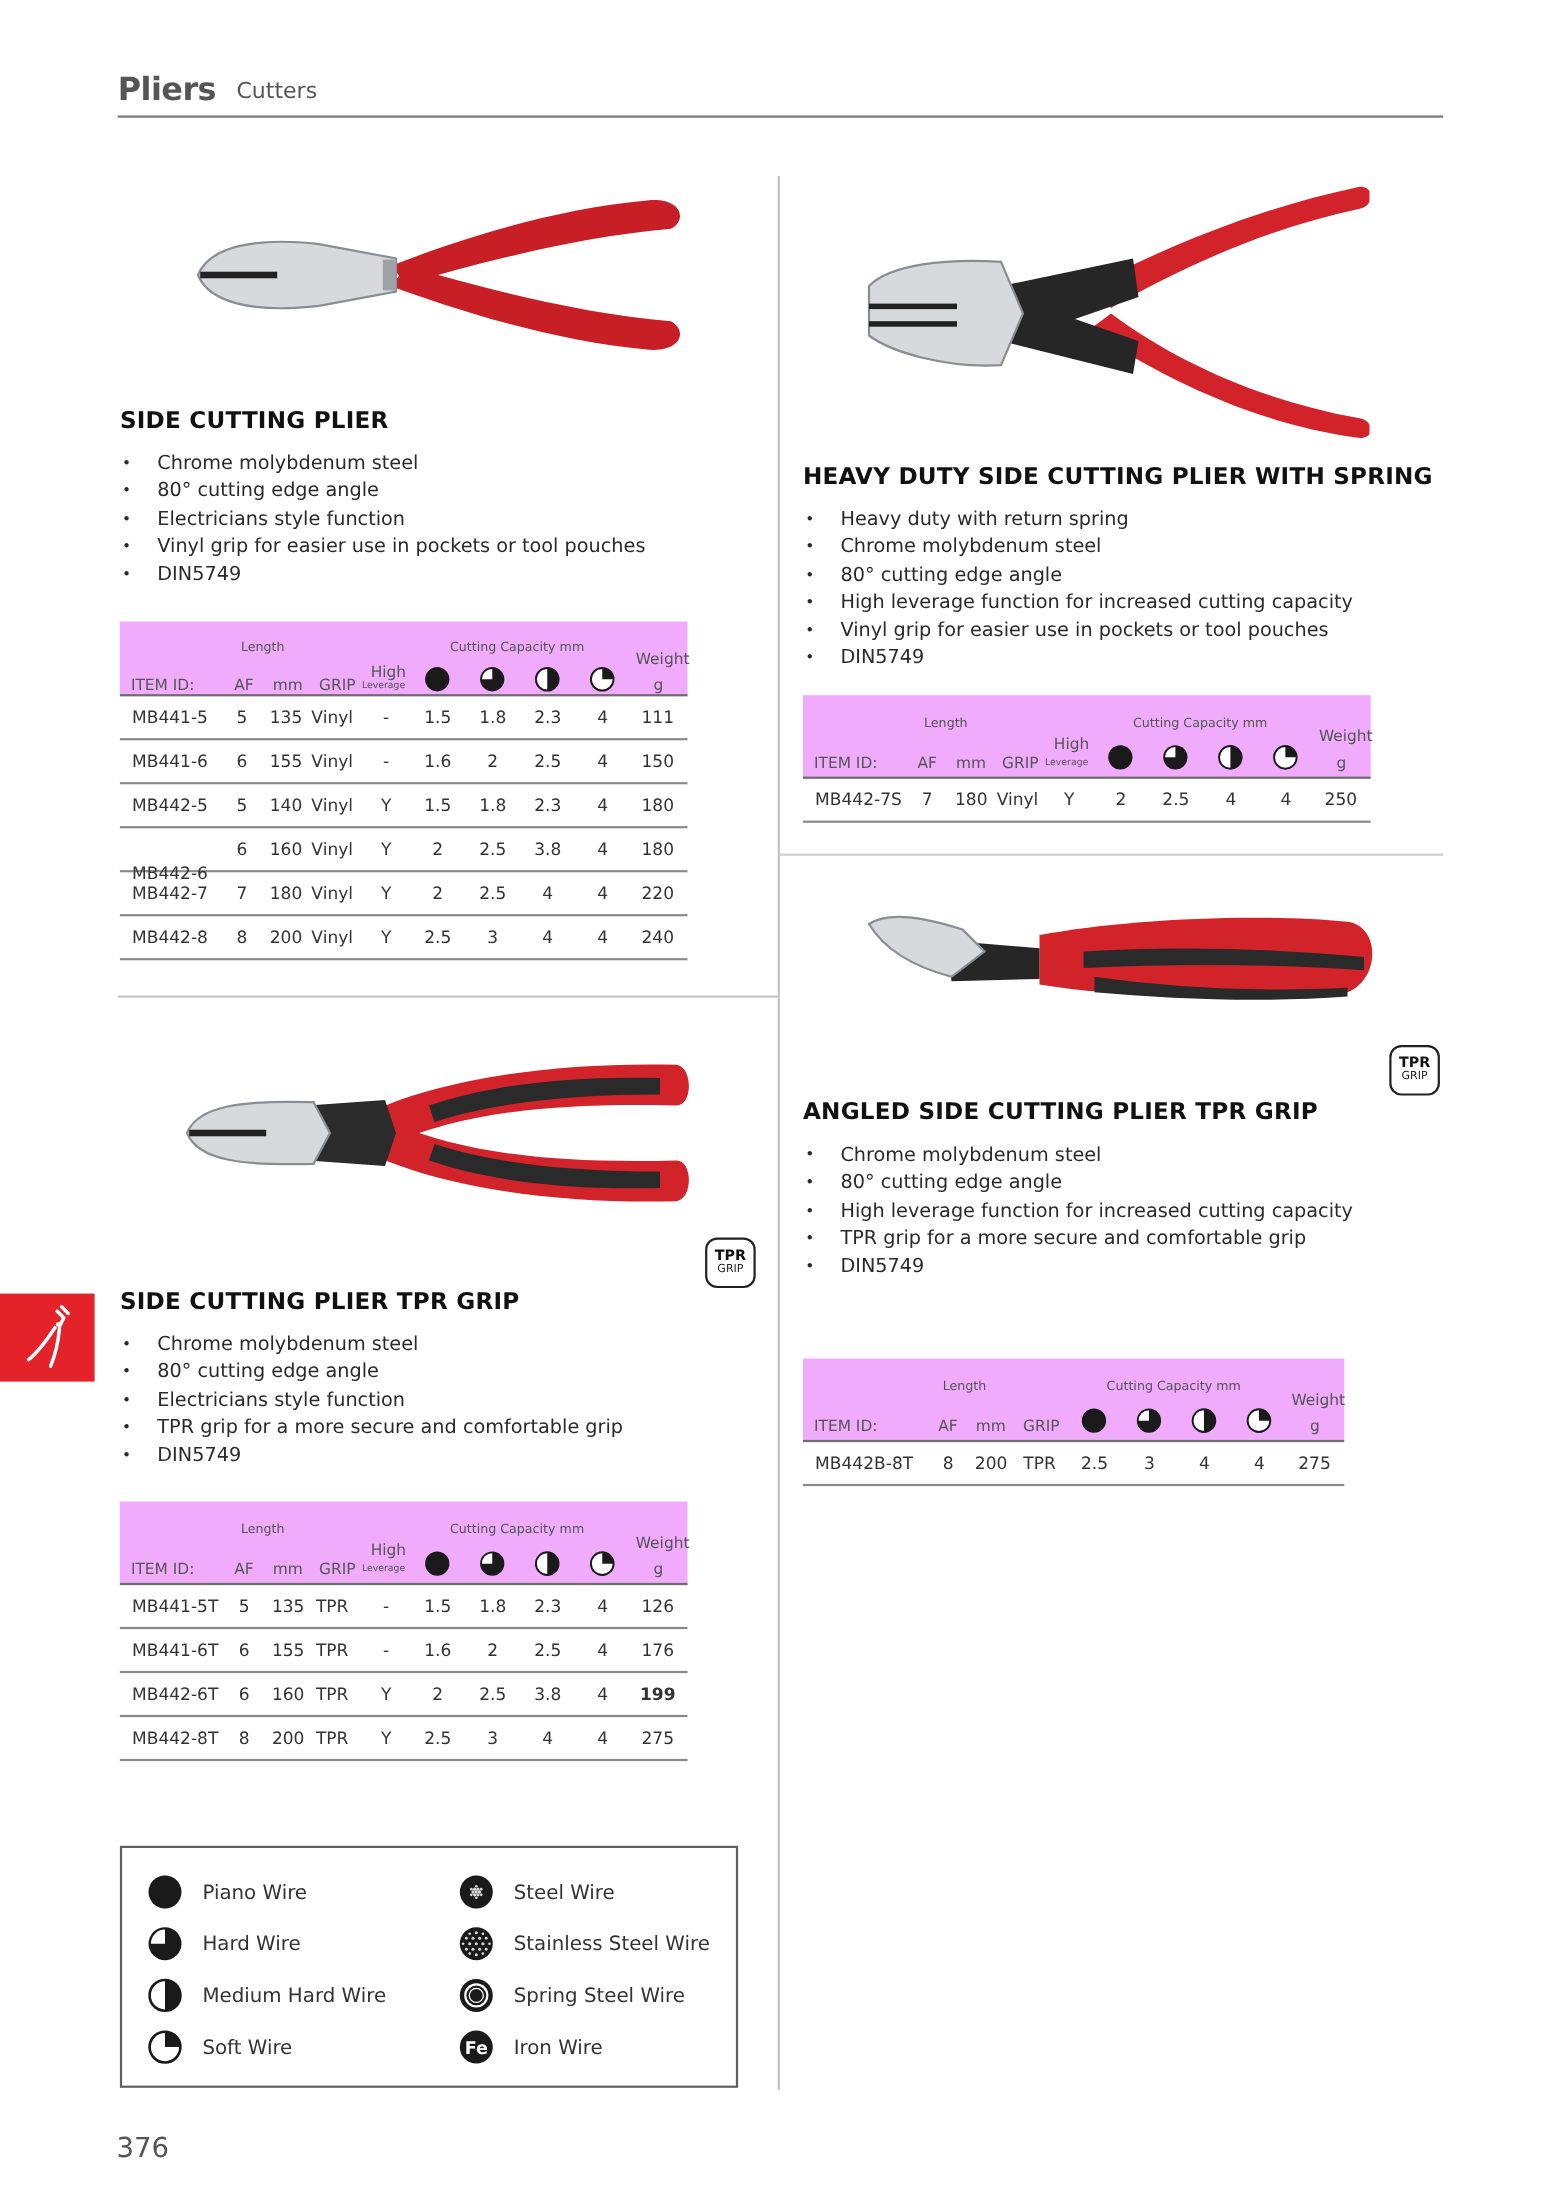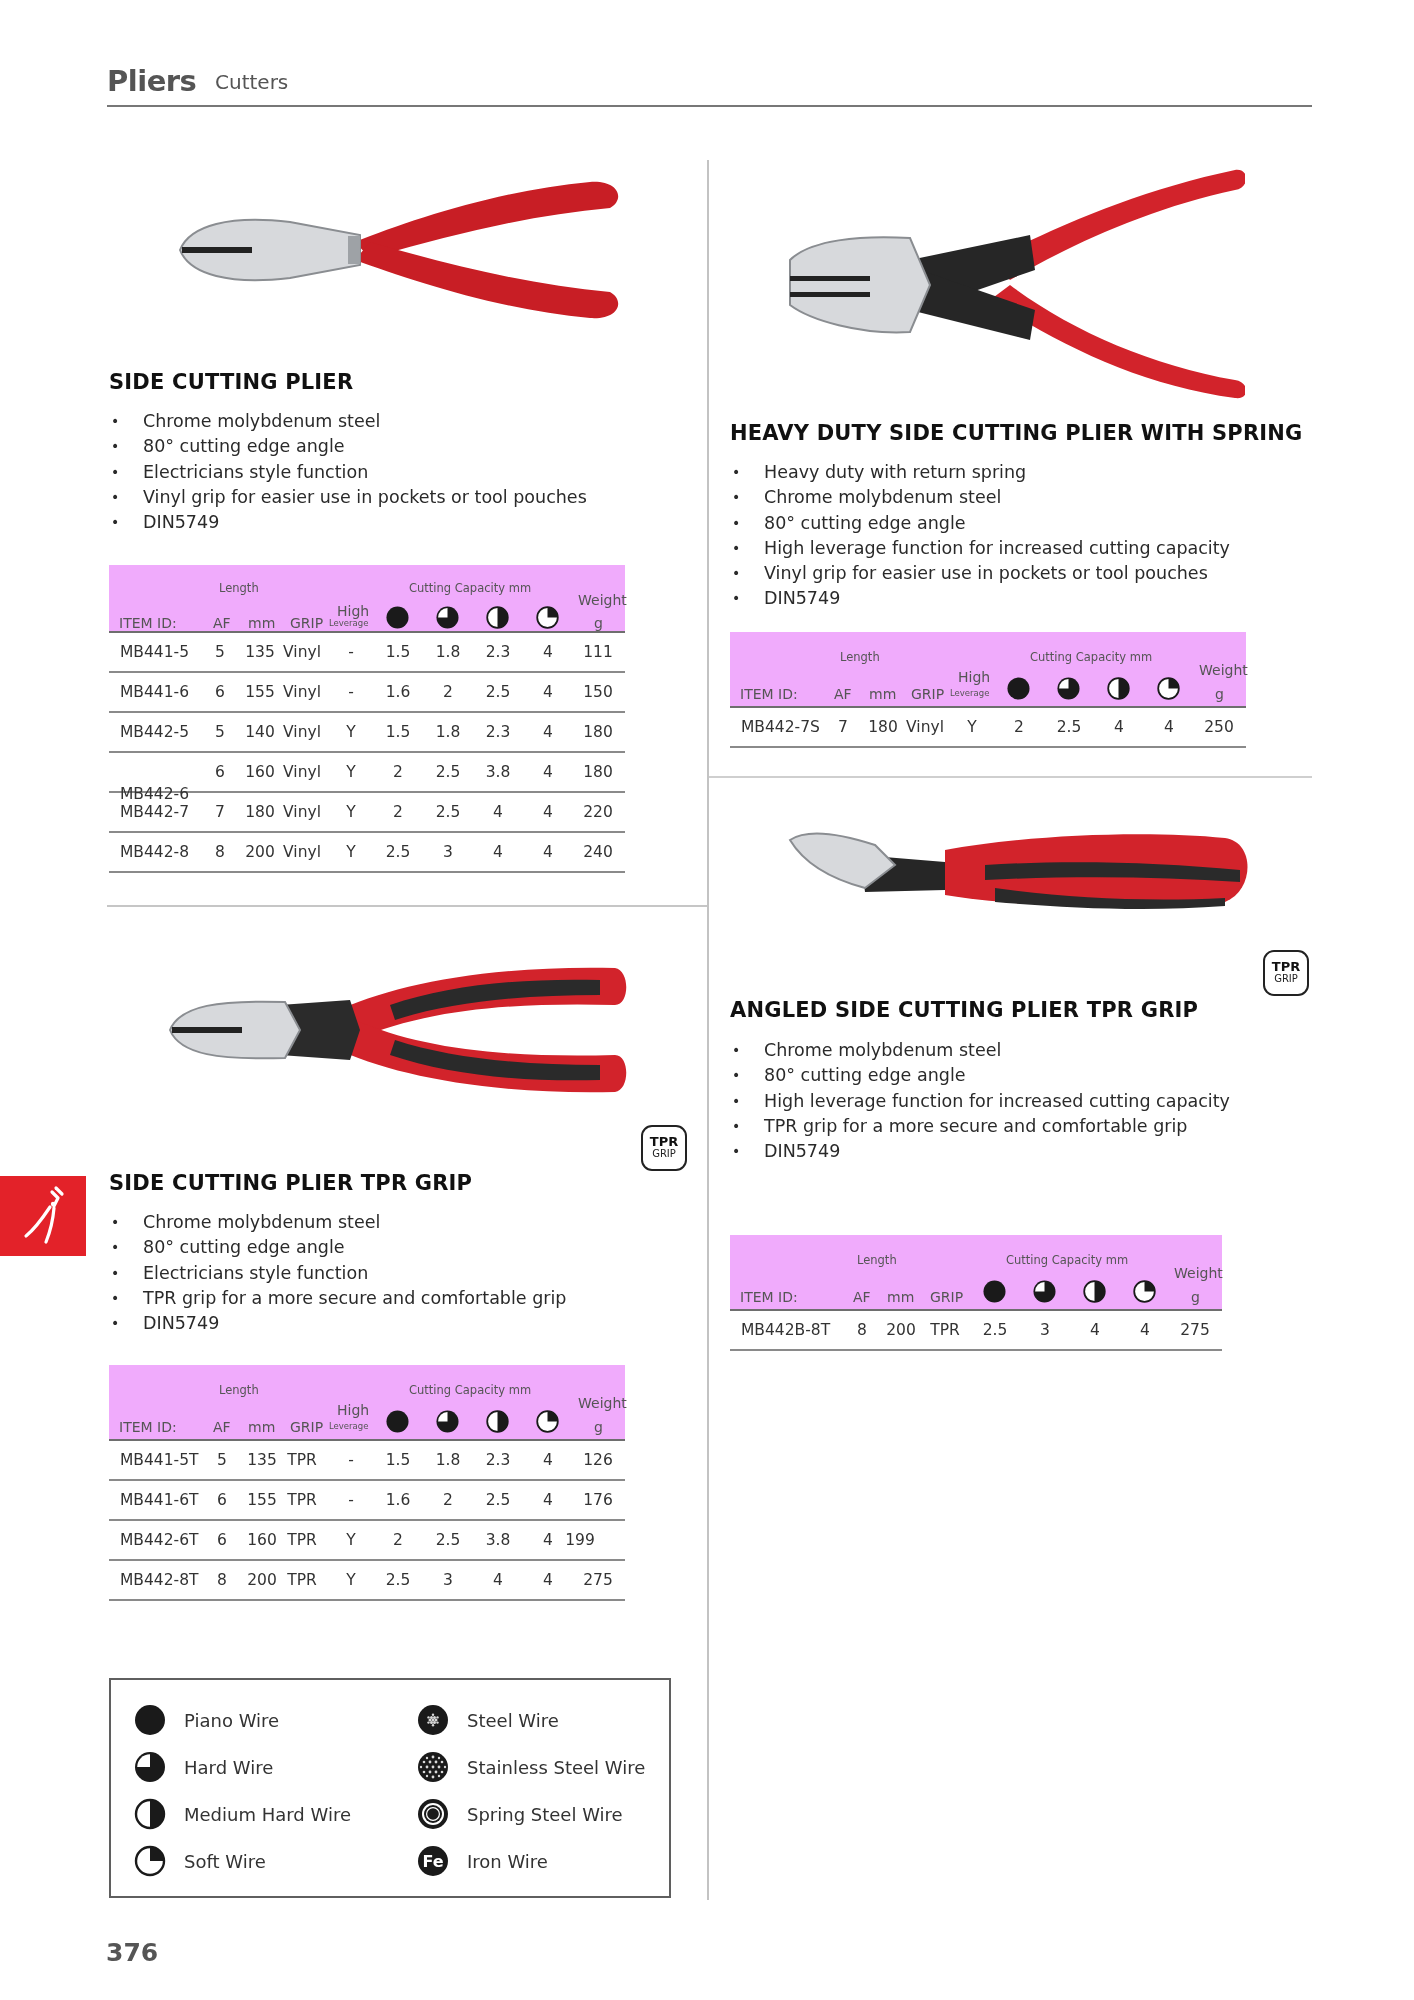--- a/index.html
+++ b/index.html
@@ -46,21 +46,21 @@
 
   
   .legend { left: 109px; top: 1678px; width: 562px; height: 220px; border: 2px solid #5f5f5f; }
   .leg-item { position: absolute; height: 36px; display: flex; align-items: center; }
   .leg-item .lg { width: 34px; height: 34px; margin-right: 17px; }
   .leg-item .lt { font-size: 18px; color: #333; white-space: nowrap; }
 
   
   .side-tab { left: 0; top: 1176px; width: 86px; height: 80px; background: #e32229; }
 
-  .page-num { left: 106px; top: 1938px; font-size: 25px; color: #555555; font-weight: bold; }
+  .page-num { left: 106px; top: 1938px; font-size: 25px; color: #555555; }
 </style>
 </head>
 <body>
 
 <svg width="0" height="0" style="position:absolute">
   <defs>
     <symbol id="g-piano" viewBox="0 0 34 34">
         <circle cx="17" cy="17" r="15" fill="#1a1a1a"></circle>
       </symbol>
     <symbol id="g-hard" viewBox="0 0 34 34">
@@ -395,21 +395,21 @@
   <div class="row">
     <span class="cell id" style="left:11px;">MB442-6T</span>
     <span class="cell" style="left:106px;width:14px;">6</span>
     <span class="cell" style="left:136px;width:34px;">160</span>
     <span class="cell" style="left:172px;width:42px;">TPR</span>
     <span class="cell" style="left:227px;width:30px;">Y</span>
     <span class="cell" style="left:272px;width:34px;">2</span>
     <span class="cell" style="left:322px;width:34px;">2.5</span>
     <span class="cell" style="left:372px;width:34px;">3.8</span>
     <span class="cell" style="left:422px;width:34px;">4</span>
-    <span class="cell" style="left:454px;width:34px;">199</span>
+    <span class="cell" style="left:472px;width:34px;font-weight:bold;">199</span>
   </div>
   <div class="row">
     <span class="cell id" style="left:11px;">MB442-8T</span>
     <span class="cell" style="left:106px;width:14px;">8</span>
     <span class="cell" style="left:136px;width:34px;">200</span>
     <span class="cell" style="left:172px;width:42px;">TPR</span>
     <span class="cell" style="left:227px;width:30px;">Y</span>
     <span class="cell" style="left:272px;width:34px;">2.5</span>
     <span class="cell" style="left:322px;width:34px;">3</span>
     <span class="cell" style="left:372px;width:34px;">4</span>

